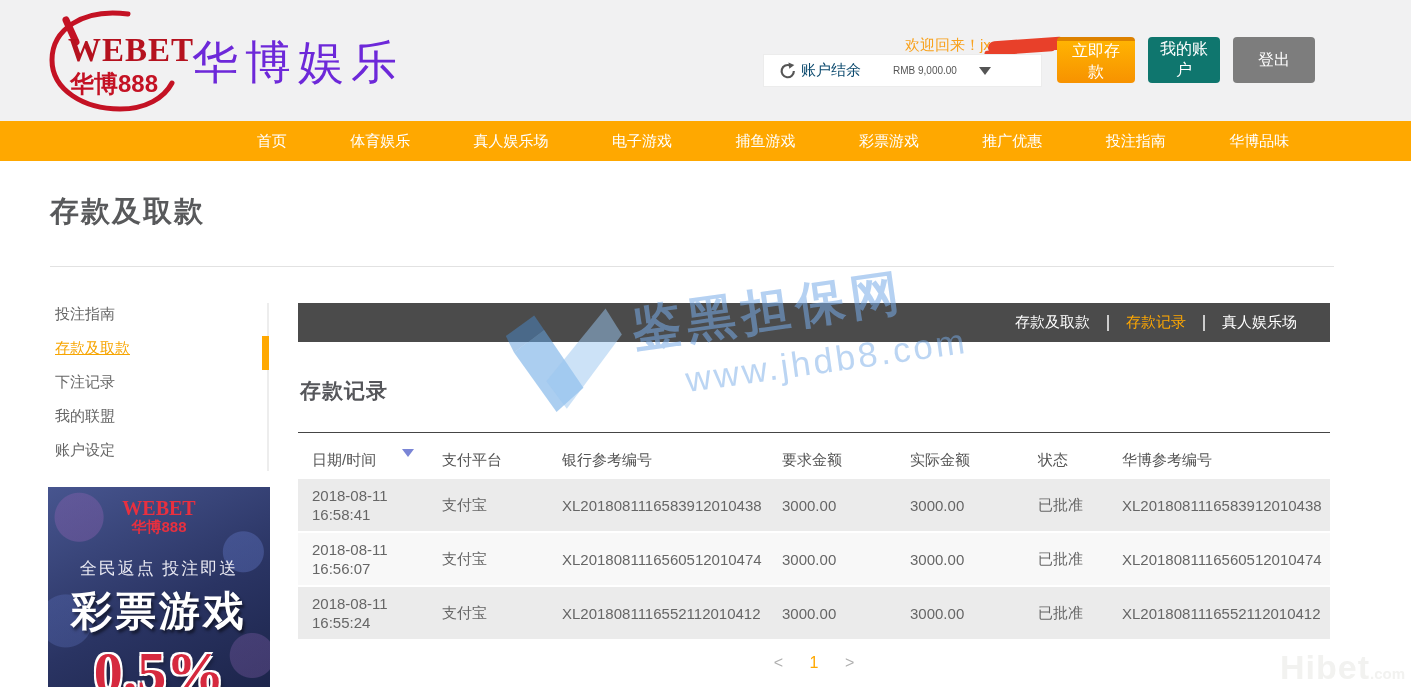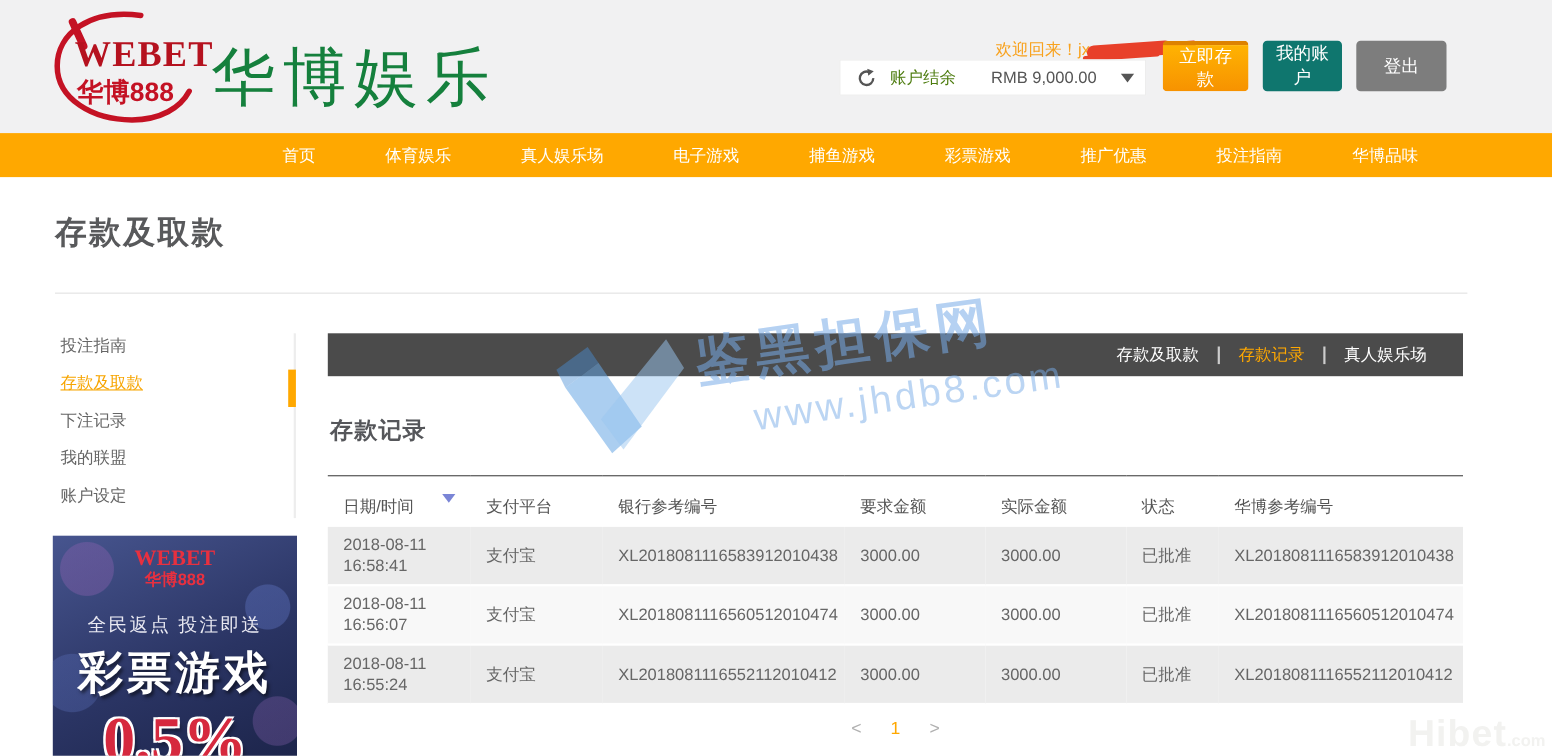--- a/index.html
+++ b/index.html
@@ -12,32 +12,32 @@
 
   
   .header { position:absolute; top:0; left:0; width:1411px; height:121px; background:#f1f1f2; }
 
   .logo { position:absolute; left:42px; top:6px; width:420px; height:110px; cursor:pointer; }
   .logo-mark { position:absolute; left:0; top:0; width:150px; height:108px; }
   .logo-swoosh { position:absolute; left:0; top:0; }
   .logo-webet { position:absolute; left:26px; top:26px; font-family:"Liberation Serif","DejaVu Serif",serif;
     font-size:33px; font-weight:bold; color:#b5121f; letter-spacing:1px; }
   .logo-888 { position:absolute; left:28px; top:62px; font-size:24px; font-weight:bold; color:#c41224; letter-spacing:0; }
-  .logo-name { position:absolute; left:150px; top:26px; font-size:58px; color:#15803d; letter-spacing:7px; font-weight:400; }
+  .logo-name { position:absolute; left:150px; top:26px; font-size:46px; color:#6d28d9; letter-spacing:7px; font-weight:400; }
 
   .welcome { position:absolute; top:36px; left:905px; width:230px; font-size:15px; color:#f8a21e; white-space:nowrap; }
   .scribble { display:inline-block; width:78px; height:13px; background:#e8402a; border-radius:7px;
     margin-left:-3px; vertical-align:middle; position:relative; top:-1px; transform:rotate(-4deg);
     box-shadow:-8px 5px 0 -4px #e8402a, 26px -2px 0 -4px #e8402a; }
 
   .balance { position:absolute; left:763px; top:54px; width:279px; height:33px; background:#ffffff;
     border:1px solid #ececec; display:flex; align-items:center; cursor:pointer; }
   .refresh-icon { margin-left:15px; flex:0 0 auto; cursor:pointer; }
-  .balance-label { margin-left:12px; font-size:15px; color:#4d7c0f; }
-  .balance-value { margin-left:32px; font-size:15px; color:#555;text-align:center; }
+  .balance-label { margin-left:4px; font-size:15px; color:#0c4a6e; }
+  .balance-value { margin-left:32px; font-size:10px; color:#555;text-align:center; }
   .dd-arrow { margin-left:22px; width:0; height:0; border-left:6px solid transparent;
     border-right:6px solid transparent; border-top:8px solid #555; }
 
   .hdr-buttons { position:absolute; left:1057px; top:37px; display:flex; gap:13px; }
   .btn { height:46px; border:none; border-radius:4px; color:#fff; font-size:16px;
     font-family:inherit; cursor:pointer; padding:0 12px; }
   .btn-deposit { width:78px; background:linear-gradient(#ffb302,#f79200); border-top:4px solid #dd8200; }
   .btn-account { width:72px; background:#0f766e; }
   .btn-logout  { width:82px; background:#7d7d7d; }
 

